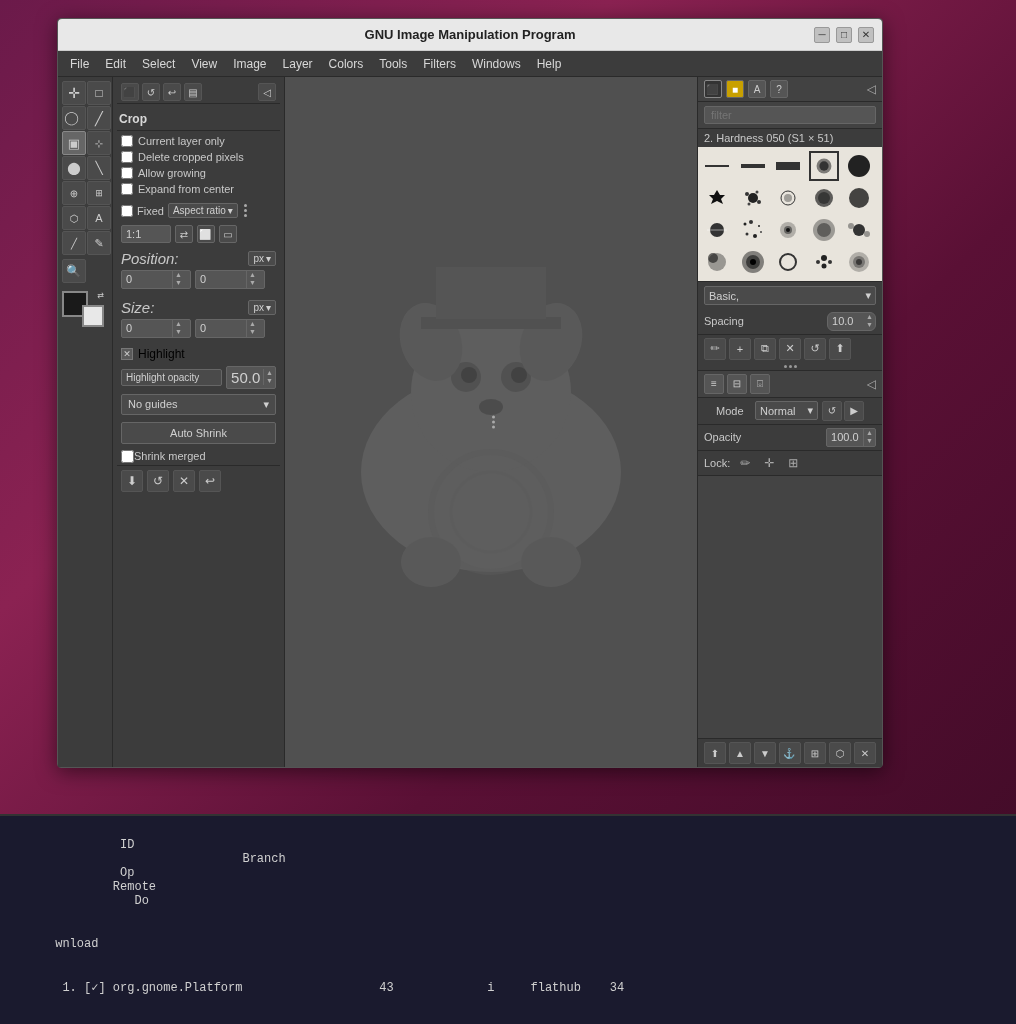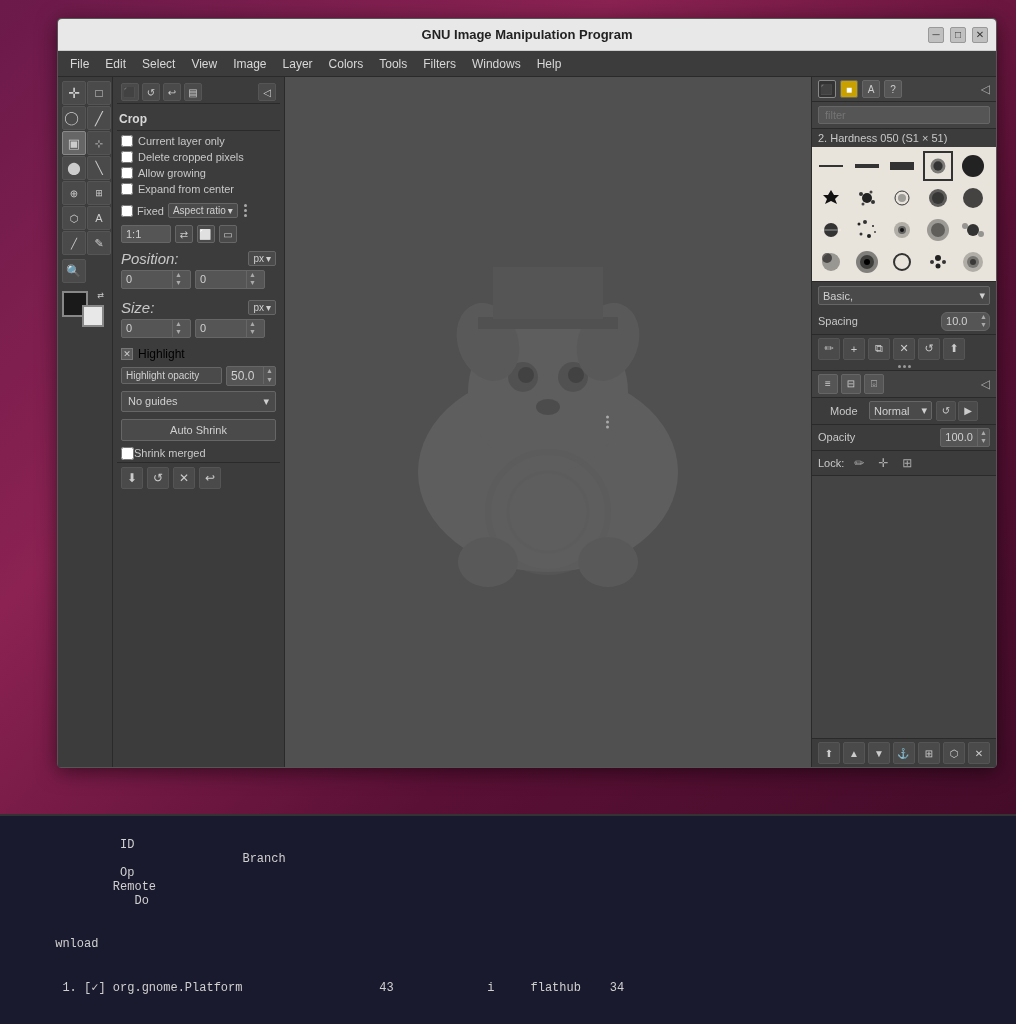--- a/index.html
+++ b/index.html
@@ -11,21 +11,21 @@
       font-size: 12px;
       overflow: hidden;
       position: relative;
     }
 
     
     .gimp-window {
       position: absolute;
       top: 18px;
       left: 57px;
-      width: 940px;
+      width: 826px;
       height: 750px;
       background: #3c3c3c;
       border: 1px solid #555;
       border-radius: 4px;
       box-shadow: 0 4px 20px rgba(0,0,0,0.5);
     }
 
     
     .title-bar {
       height: 32px;
@@ -369,21 +369,21 @@
     }
     .opacity-val-wrap {
       display: flex;
       align-items: center;
       background: #555;
       border: 1px solid #666;
       border-radius: 2px;
     }
     .opacity-val {
       color: #d0d0d0;
-      font-size: 12px;
+      font-size: 15px;
       padding: 2px 4px;
       width: 36px;
     }
 
     .guides-row {
       padding: 3px 4px;
     }
     .guides-dropdown {
       background: #4a4a4a;
       border: 1px solid #666;
@@ -706,21 +706,20 @@
       align-items: center;
       background: #555;
       border: 1px solid #666;
       border-radius: 2px;
     }
     .opacity-layer-num {
       color: #d0d0d0;
       font-size: 11px;
       padding: 2px 4px;
       width: 36px;
-      text-align: center;
     }
 
     .lock-row {
       display: flex;
       align-items: center;
       padding: 3px 6px;
       gap: 6px;
       border-bottom: 1px solid #2a2a2a;
     }
     .lock-label {

